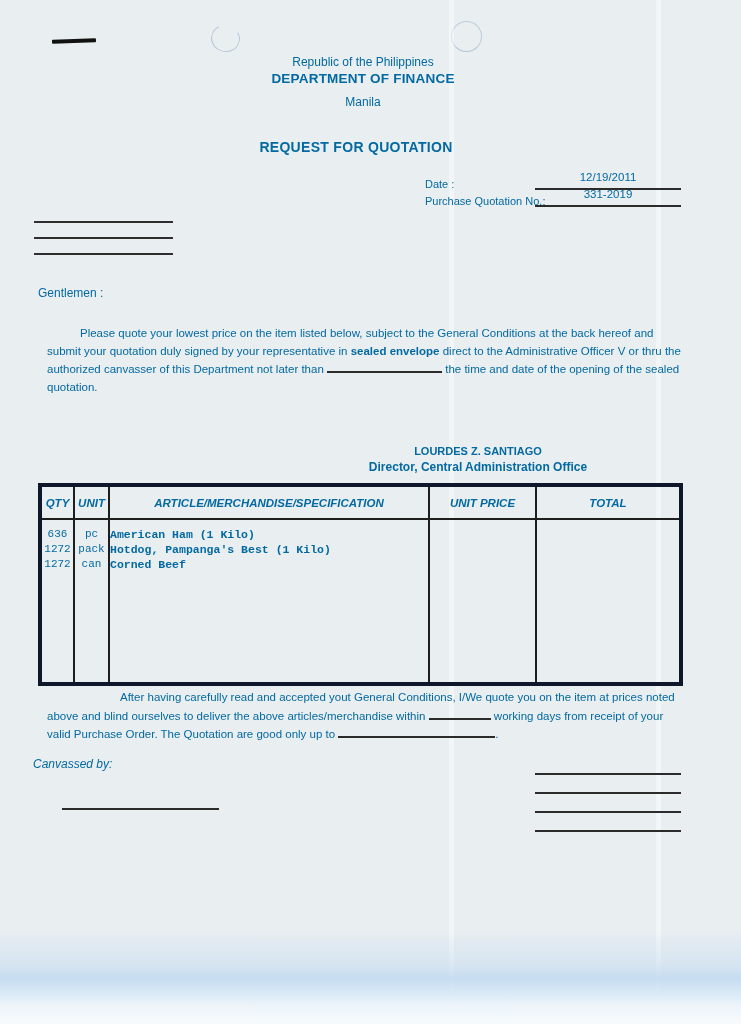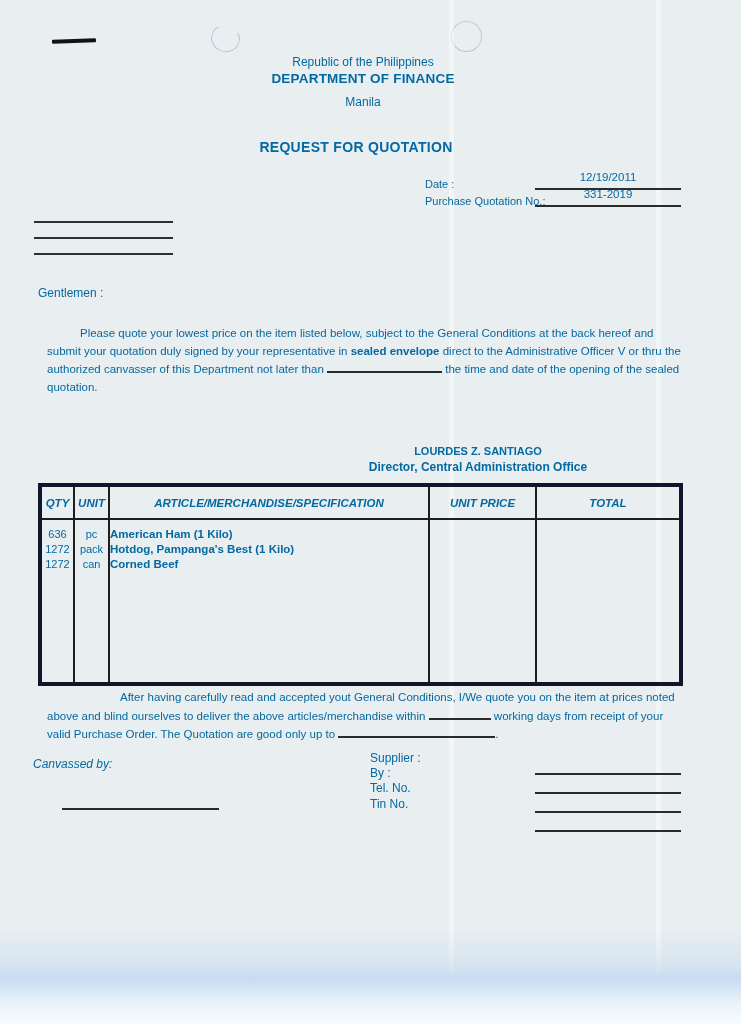--- a/index.html
+++ b/index.html
@@ -47,21 +47,21 @@
   .blank-validity { width:157px; }
   
   .signatory { position:absolute; left:332px; top:406px; width:292px; text-align:center; font-weight:bold; }
   .sig-name { font-size:11px;margin-top:39px; }
   .sig-pos { font-size:12px; margin-top:3px; }
   
   .items-table { position:absolute; left:38px; top:483px; border-collapse:collapse; table-layout:fixed; width:641px; border:4px solid #0f172a; }
   .items-table th, .items-table td { border:2px solid #1e1e1e; padding:0; overflow:hidden; }
   .items-table th { height:31px; font-size:11.5px; font-style:italic; font-weight:bold; text-align:center; }
   .items-table td { height:155px; vertical-align:top; padding-top:7px; }
-  .cell-line { line-height:15px; }
+  .cell-line { line-height:15px;font-family:Liberation Mono, monospace; }
   .qty-cell, .unit-cell { text-align:center; font-size:11px; }
   .article-cell { font-size:11.5px; font-weight:bold; padding-left:3px; }
   
   .footer { position:absolute; left:0; top:750px; width:741px; height:100px; font-size:12px; }
   .canvassed-label { position:absolute; left:33px; top:7px;font-style:italic; }
   .canvassed-line { position:absolute; left:62px; top:58px; width:157px; border-bottom:2px solid #2b2b2b; }
   .supplier-block { position:absolute; left:370px; top:1px; line-height:15.2px; }
   .supplier-lines { position:absolute; left:535px; top:6px; width:146px; }
   .sline { height:17px; border-bottom:2px solid #2b2b2b; }
 </style>
@@ -149,26 +149,20 @@
         <td></td>
       </tr>
     </tbody>
   </table>
 
   <p class="para closing"><span>After having carefully read and accepted yout General Conditions, I/We quote you on the item at prices noted above and blind ourselves to deliver the above articles/merchandise within </span><span class="blank blank-days"></span><span> working days from receipt of your valid Purchase Order. The Quotation are good only up to </span><span class="blank blank-validity"></span><span>.</span></p>
 
   <div class="footer">
     <div class="canvassed-label">Canvassed by:</div>
     <div class="canvassed-line"></div>
-    <div class="supplier-block">
-      <div>Supplier :</div>
-      <div>By :</div>
-      <div>Tel. No.</div>
-      <div>Tin No.</div>
-    </div>
     <div class="supplier-lines">
       <div class="sline"></div>
       <div class="sline"></div>
       <div class="sline"></div>
       <div class="sline"></div>
     </div>
   </div>
 
 </div>
 

